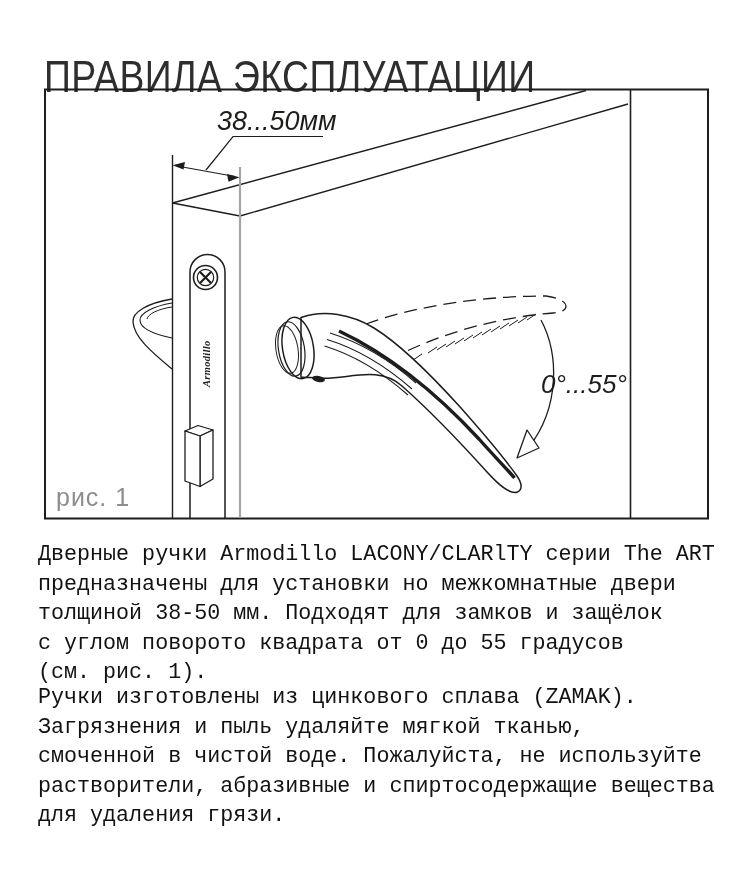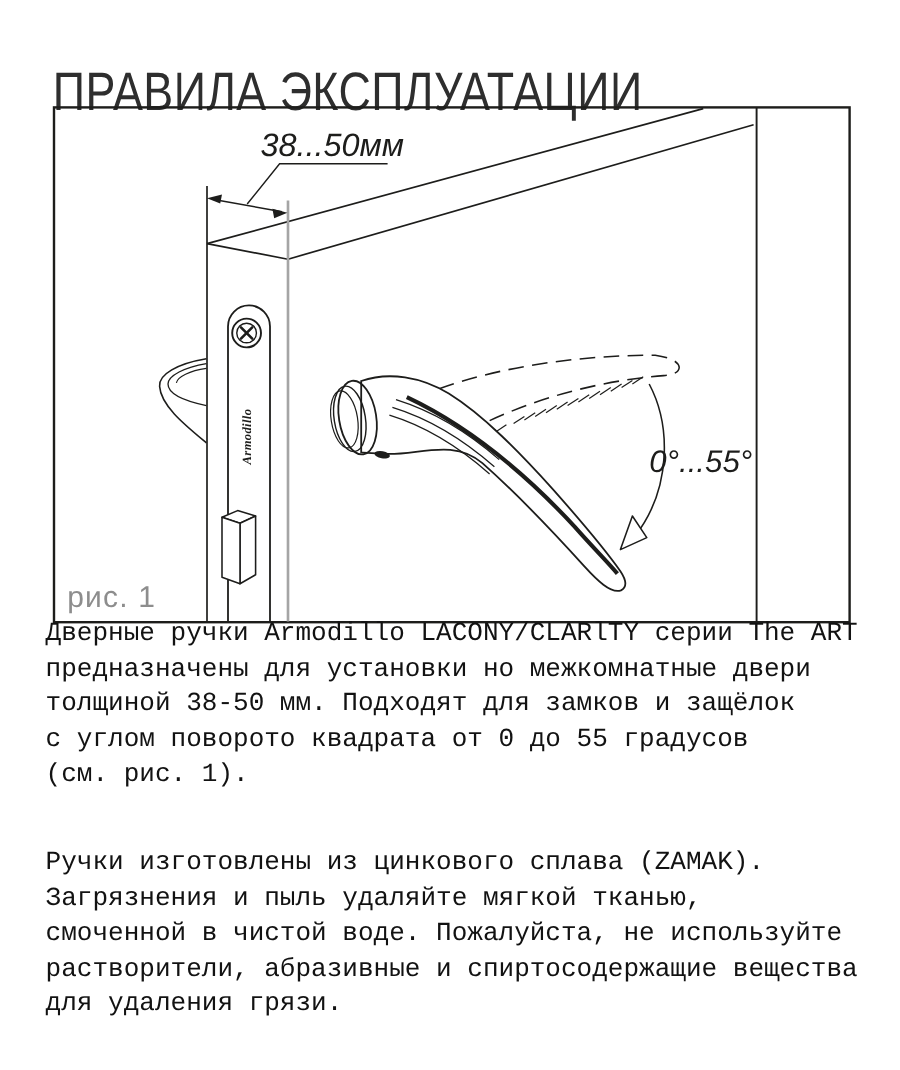--- a/index.html
+++ b/index.html
@@ -13,22 +13,22 @@
   .ink{stroke:#1d1d1b;fill:none;}
   .dim-label{font:italic 27px "Liberation Sans",sans-serif;fill:#1d1d1b;stroke:none;}
   .angle-label{font:italic 26px "Liberation Sans",sans-serif;fill:#1d1d1b;stroke:none;}
   .brand{font:italic bold 10.5px "Liberation Serif",serif;fill:#1d1d1b;stroke:none;
          letter-spacing:.3px;}
   .caption{font:25px "Liberation Sans",sans-serif;fill:#8d8d8d;stroke:none;
            letter-spacing:1px;}
   .bodytext{position:absolute;left:38px;width:700px;color:#121212;
             font-family:"Liberation Mono","DejaVu Sans Mono",monospace;
             font-size:21.7px;line-height:29.5px;white-space:pre-line;}
-  .p1{top:513px;}
-  .p2{top:704px;}
+  .p1{top:540px;}
+  .p2{top:683px;}
 </style>
 </head>
 <body>
 
 <h1 class="title">ПРАВИЛА ЭКСПЛУАТАЦИИ</h1>
 
 <svg class="figure-svg" width="750" height="540" viewBox="0 0 750 540">
 
   <rect class="ink" x="45" y="89.5" width="663" height="429" stroke-width="2"></rect>
 

